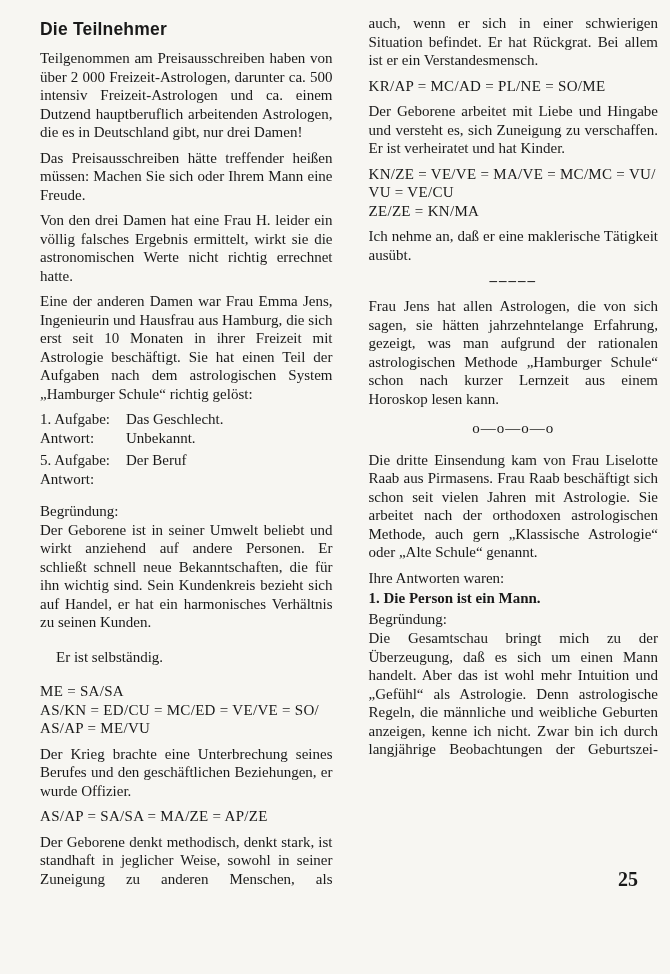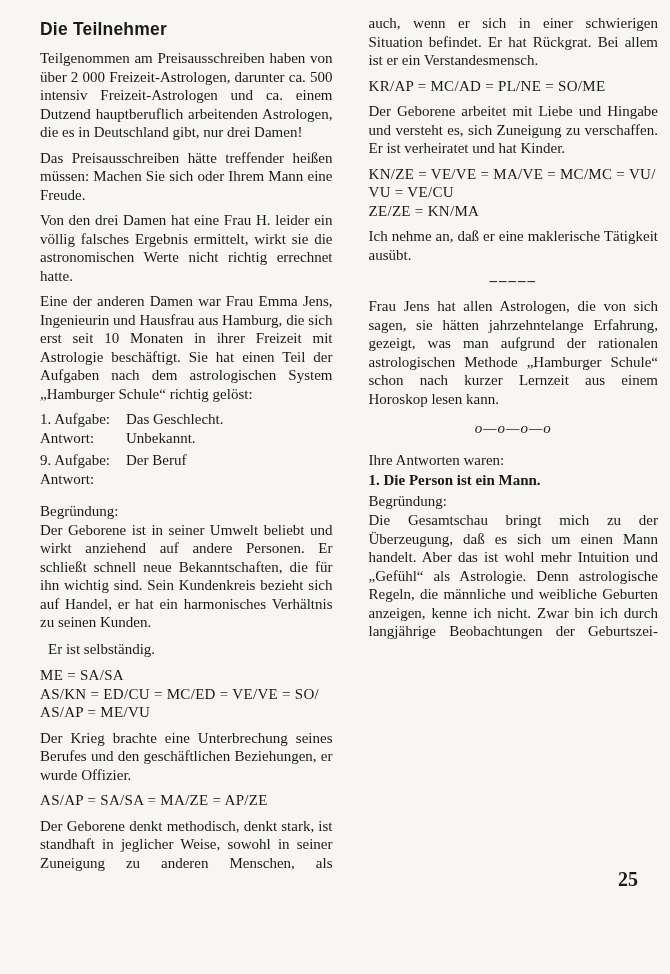--- a/index.html
+++ b/index.html
@@ -31,41 +31,40 @@
     margin: 4px 0 9px 0;
     letter-spacing: 0.2px;
   }
   p.para {
     margin: 0 0 7px 0;
     text-align: justify;
     hyphens: manual;
   }
   p.para.tight { margin-bottom: 0; }
   p.para.cont { text-align-last: justify; }
-  .line { margin: 8px; }
+  .line { margin: 16px; }
   .qa-block { margin: 2px 0 6px 0; }
   .qa-row { display: flex; align-items: flex-end; }
   .qa-row.gap-above { margin-top: 4px; }
   .qa-label { flex: 0 0 86px; }
   .qa-value { flex: 1; }
   .begruendung { margin: 14px 0 0 0; }
   .formula-block { margin: 5px 0 7px 0; }
   .formula-line { white-space: nowrap; letter-spacing: 0.3px; }
   .sep-dash {
     text-align: center;
     letter-spacing: 2px;
     margin: 9px 0 10px 0;
     line-height: 14px;
     font-weight: bold;
   }
   .sep-o {
     text-align: center;
     margin: 11px 0 13px 0;
     letter-spacing: 1px;
-    font-style: italic;
   }
   .answer-line { font-weight: bold; margin: 2px 0 2px 0; }
   .intro-line { margin: 2px 0 1px 0; }
   .begr2 { margin: 1px 0 1px 0; }
   .page-number {
     position: absolute;
     right: 32px;
     top: 870px;
     font-weight: bold;
     font-size: 20px;
@@ -87,21 +86,21 @@
     <div class="qa-block">
       <div class="qa-row">
         <span class="qa-label">1. Aufgabe:</span>
         <span class="qa-value">Das Geschlecht.</span>
       </div>
       <div class="qa-row">
         <span class="qa-label">Antwort:</span>
         <span class="qa-value">Unbekannt.</span>
       </div>
       <div class="qa-row gap-above">
-        <span class="qa-label">9. Aufgabe:</span>
+        <span class="qa-label">5. Aufgabe:</span>
         <span class="qa-value">Der Beruf</span>
       </div>
       <div class="qa-row">
         <span class="qa-label">Antwort:</span>
       </div>
     </div>
 
     <div class="line begruendung">Begründung:</div>
     <p class="para tight">Der Geborene ist in seiner Umwelt beliebt und wirkt anziehend auf andere Personen. Er schließt schnell neue Bekanntschaften, die für ihn wichtig sind. Sein Kundenkreis bezieht sich auf Handel, er hat ein harmonisches Verhältnis zu seinen Kunden.</p>
     <div class="line">Er ist selbständig.</div>
@@ -137,20 +136,21 @@
     </div>
 
     <p class="para">Ich nehme an, daß er eine maklerische Tätigkeit ausübt.</p>
 
     <div class="sep-dash">–––––</div>
 
     <p class="para">Frau Jens hat allen Astrologen, die von sich sagen, sie hätten jahrzehntelange Erfahrung, gezeigt, was man aufgrund der rationalen astrologischen Methode „Hamburger Schule“ schon nach kurzer Lernzeit aus einem Horoskop lesen kann.</p>
 
     <div class="sep-o">o—o—o—o</div>
 
+    <p class="para">Die dritte Einsendung kam von Frau Liselotte Raab aus Pirmasens. Frau Raab beschäftigt sich schon seit vielen Jahren mit Astrologie. Sie arbeitet nach der orthodoxen astrologischen Methode, auch gern „Klassische Astrologie“ oder „Alte Schule“ genannt.</p>
 
     <div class="line intro-line">Ihre Antworten waren:</div>
     <div class="line answer-line">1. Die Person ist ein Mann.</div>
     <div class="line begr2">Begründung:</div>
 
     <p class="para cont">Die Gesamtschau bringt mich zu der Überzeugung, daß es sich um einen Mann handelt. Aber das ist wohl mehr Intuition und „Gefühl“ als Astrologie. Denn astrologische Regeln, die männliche und weibliche Geburten anzeigen, kenne ich nicht. Zwar bin ich durch langjährige Beobachtungen der Geburtszei-</p>
   </div>
 
   <div class="page-number">25</div>
 </div>

